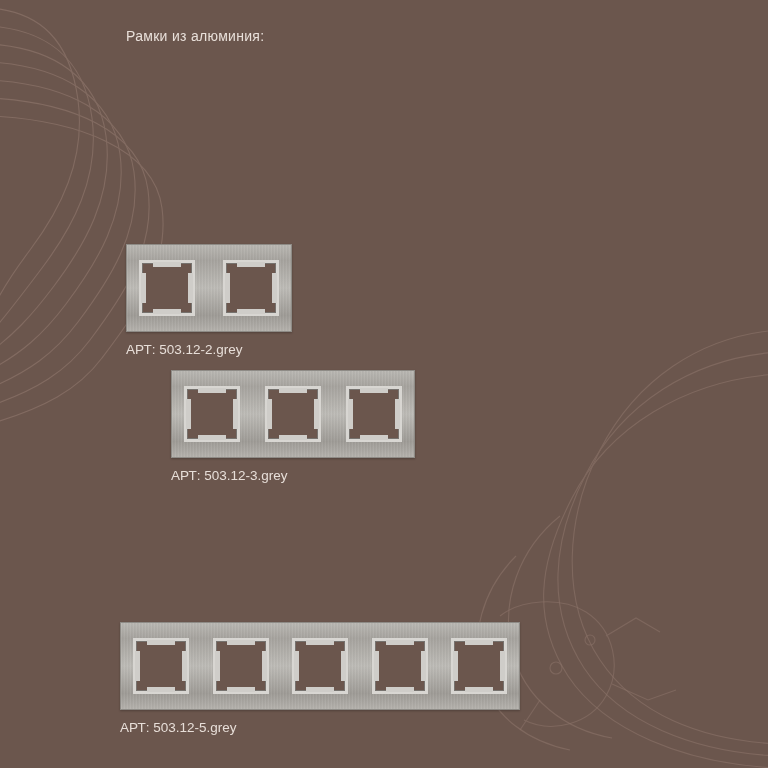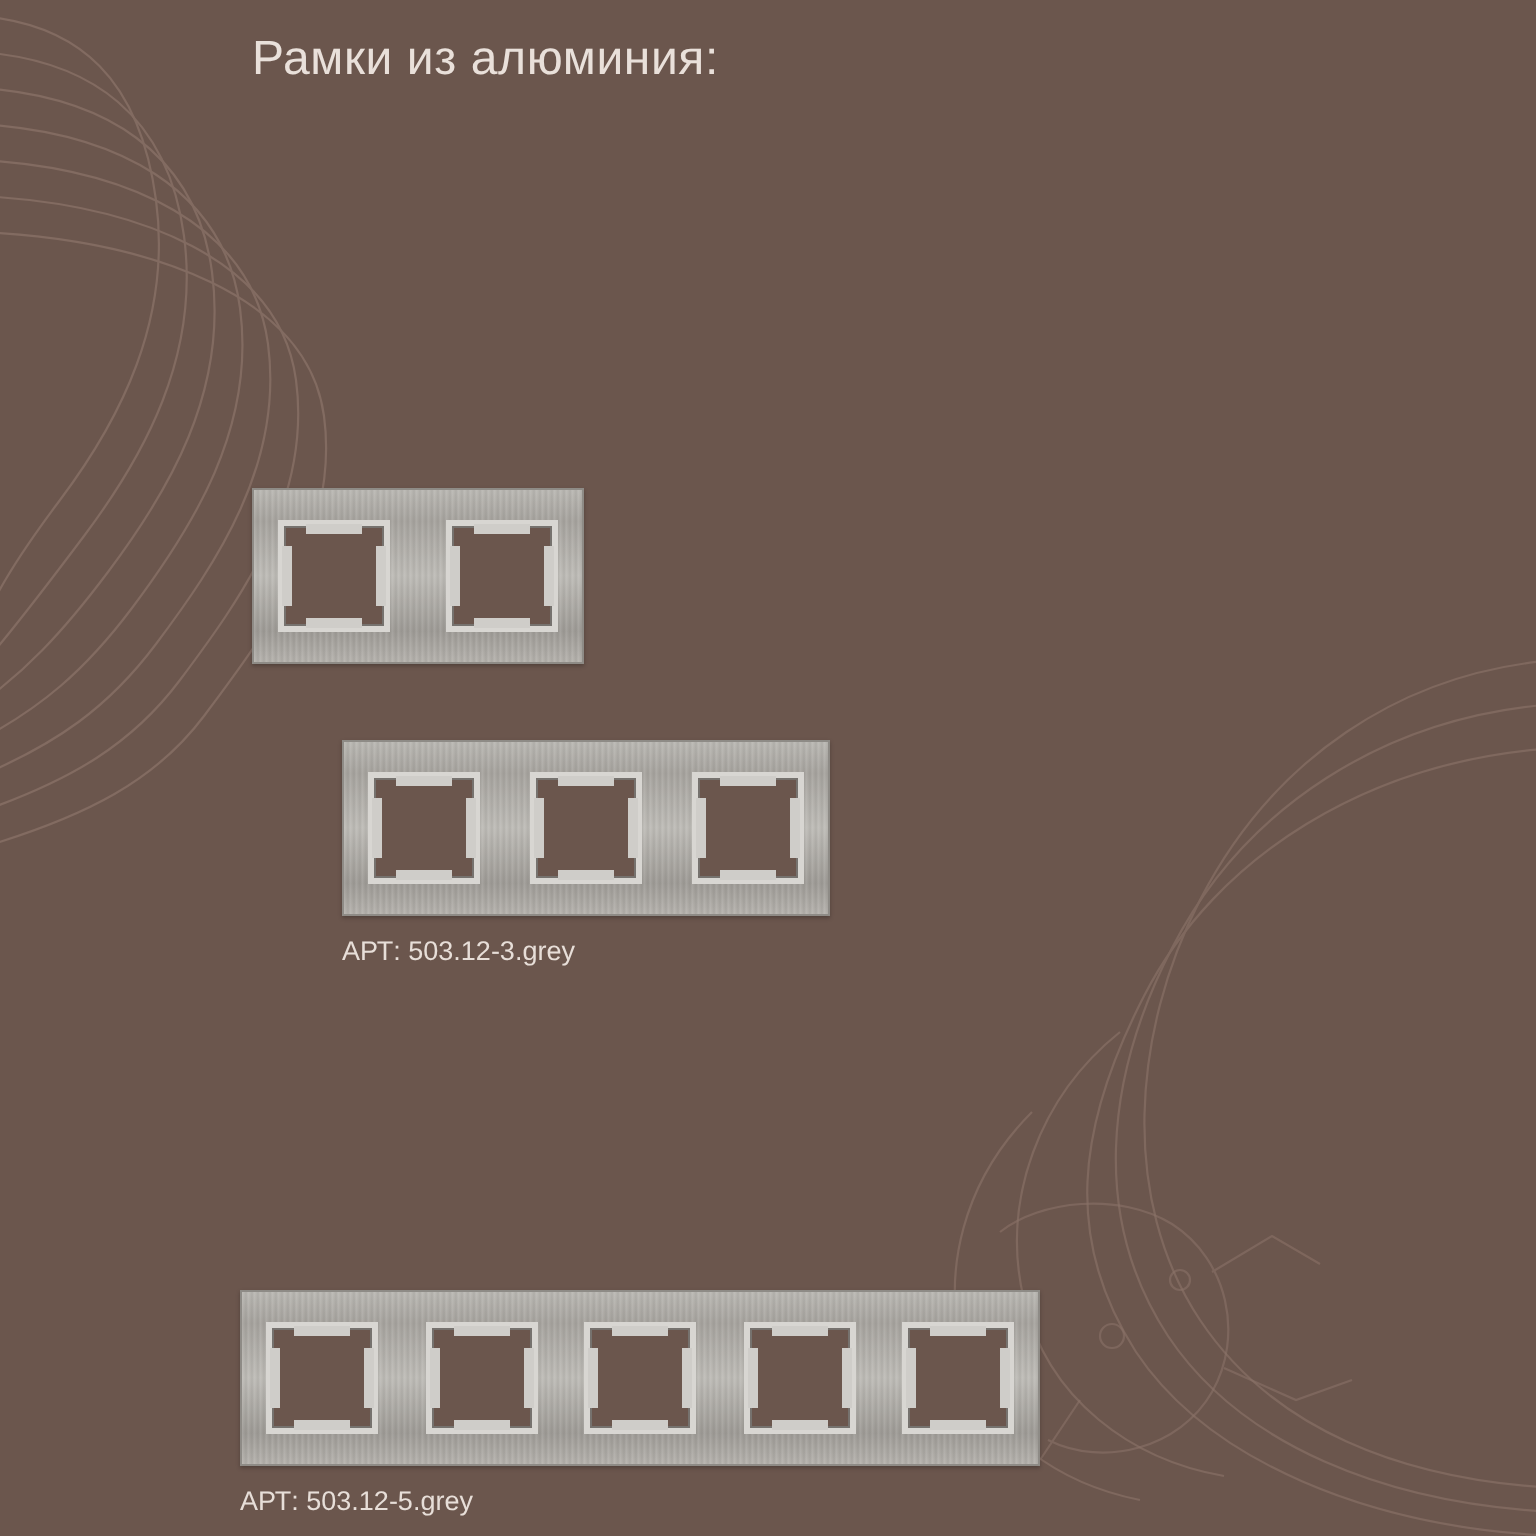--- a/index.html
+++ b/index.html
@@ -25,22 +25,22 @@
     position: absolute;
     left: 0;
     top: 0;
     width: 768px;
     height: 768px;
     pointer-events: none;
   }
   .title {
     position: absolute;
     left: 126px;
-    top: 16px;
-    font-size: 24px;
+    top: 28px;
+    font-size: 14px;
     color: #e9e0da;
     letter-spacing: 0.3px;
     white-space: nowrap;
   }
   .item {
     position: absolute;
   }
   
   .plate {
     position: relative;
@@ -141,41 +141,42 @@
           <div class="aperture" style="width: 56px; height: 56px;">
             <span class="tab-l"></span>
             <span class="tab-r"></span>
           </div>
           <div class="aperture" style="width: 56px; height: 56px;">
             <span class="tab-l"></span>
             <span class="tab-r"></span>
           </div>
         </div>
       </div>
+      <div class="caption">АРТ: 503.12-2.grey</div>
     </div>
     <div class="item" style="left: 126px; top: 370px; padding-left: 45px;">
       <div class="plate" style="width: 244px; height: 88px; padding: 0px 12px;">
         <div style="display: flex; width: 100%; justify-content: space-between; align-items: center;">
           <div class="aperture" style="width: 56px; height: 56px;">
             <span class="tab-l"></span>
             <span class="tab-r"></span>
           </div>
           <div class="aperture" style="width: 56px; height: 56px;">
             <span class="tab-l"></span>
             <span class="tab-r"></span>
           </div>
           <div class="aperture" style="width: 56px; height: 56px;">
             <span class="tab-l"></span>
             <span class="tab-r"></span>
           </div>
         </div>
       </div>
       <div class="caption">АРТ: 503.12-3.grey</div>
     </div>
-    <div class="item" style="left: 120px; top: 645px;">
+    <div class="item" style="left: 120px; top: 622px;">
       <div class="plate" style="width: 400px; height: 88px; padding: 0px 12px;">
         <div style="display: flex; width: 100%; justify-content: space-between; align-items: center;">
           <div class="aperture" style="width: 56px; height: 56px;">
             <span class="tab-l"></span>
             <span class="tab-r"></span>
           </div>
           <div class="aperture" style="width: 56px; height: 56px;">
             <span class="tab-l"></span>
             <span class="tab-r"></span>
           </div>

